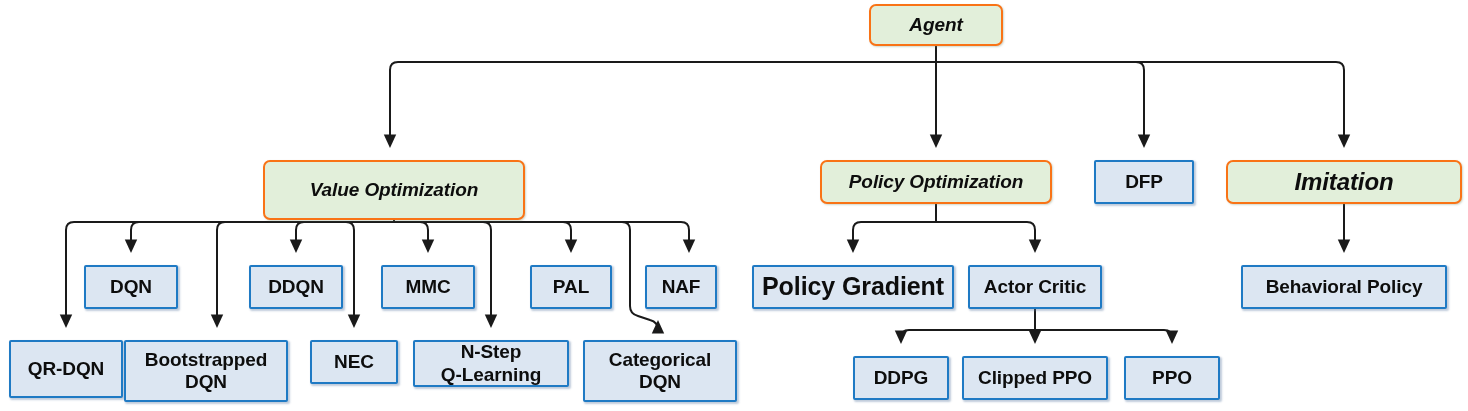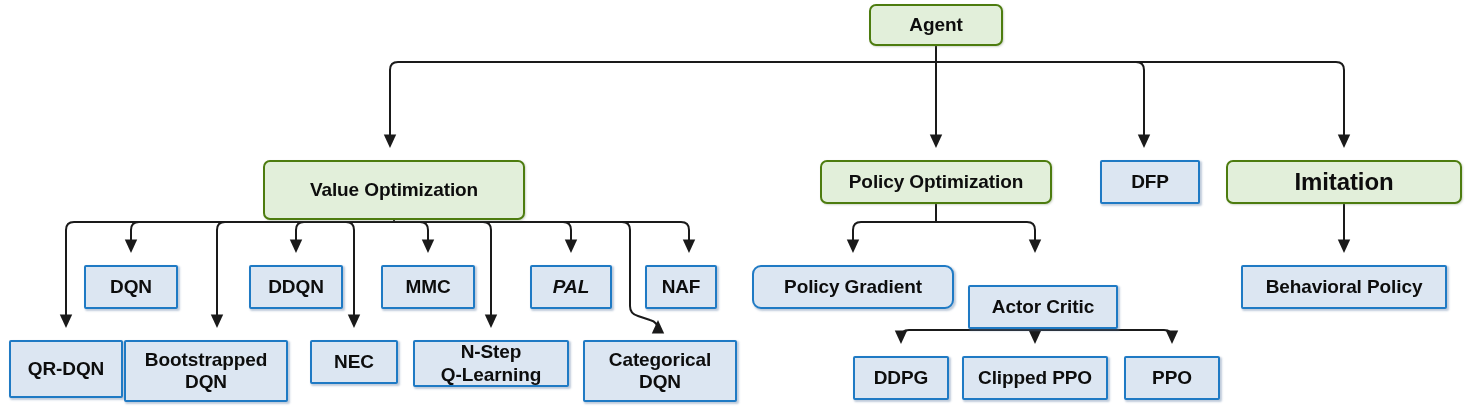--- a/index.html
+++ b/index.html
@@ -32,23 +32,24 @@
     text-align: center;
     font-weight: bold;
     color: #0d0d0d;
     line-height: 1.18;
     white-space: pre-line;
     letter-spacing: -0.1px;
     z-index: 3;
   }
   .node.green {
     background: #e2efda;
-    border: 2px solid #4d7c0f;
+    border: 2px solid #f97316;
     border-radius: 7px;
     box-shadow: 1px 1px 2px rgba(120,140,110,0.35);
+    font-style: italic;
   }
   .node.blue {
     background: #dce6f2;
     border: 2.4px solid #1f7ac4;
     border-radius: 2px;
     box-shadow: 1.5px 1.5px 2px rgba(90,120,160,0.38);
   }
 </style>
 </head>
 <body>
@@ -96,29 +97,29 @@
 
       <path d="M1344,204 L1344,249" marker-end="url(#arrow)"></path>
 
     </g>
   </svg>
 
   <div id="nodes">
       <div class="node green" style="left: 869px; top: 4px; width: 134px; height: 42px; font-size: 19px;">Agent</div>
       <div class="node green" style="left: 263px; top: 160px; width: 262px; height: 60px; font-size: 19px;">Value Optimization</div>
       <div class="node green" style="left: 820px; top: 160px; width: 232px; height: 44px; font-size: 19px;">Policy Optimization</div>
-      <div class="node blue" style="left: 1094px; top: 160px; width: 100px; height: 44px; font-size: 19px; margin-left: 6px;">DFP</div>
+      <div class="node blue" style="left: 1094px; top: 160px; width: 100px; height: 44px; font-size: 19px;">DFP</div>
       <div class="node green" style="left: 1226px; top: 160px; width: 236px; height: 44px; font-size: 24px;">Imitation</div>
       <div class="node blue" style="left: 84px; top: 265px; width: 94px; height: 44px; font-size: 19px;">DQN</div>
       <div class="node blue" style="left: 249px; top: 265px; width: 94px; height: 44px; font-size: 19px;">DDQN</div>
       <div class="node blue" style="left: 381px; top: 265px; width: 94px; height: 44px; font-size: 19px;">MMC</div>
-      <div class="node blue" style="left: 530px; top: 265px; width: 82px; height: 44px; font-size: 19px; font-style: italic;">PAL</div>
+      <div class="node blue" style="left: 530px; top: 265px; width: 82px; height: 44px; font-size: 19px;">PAL</div>
       <div class="node blue" style="left: 645px; top: 265px; width: 72px; height: 44px; font-size: 19px;">NAF</div>
-      <div class="node blue" style="left: 752px; top: 265px; width: 202px; height: 44px; font-size: 19px; border-radius: 9px;">Policy Gradient</div>
-      <div class="node blue" style="left: 968px; top: 265px; width: 150px; height: 44px; font-size: 19px; margin-top: 20px;">Actor Critic</div>
+      <div class="node blue" style="left: 752px; top: 265px; width: 202px; height: 44px; font-size: 25px;">Policy Gradient</div>
+      <div class="node blue" style="left: 968px; top: 265px; width: 134px; height: 44px; font-size: 19px;">Actor Critic</div>
       <div class="node blue" style="left: 1241px; top: 265px; width: 206px; height: 44px; font-size: 19px;">Behavioral Policy</div>
       <div class="node blue" style="left: 9px; top: 340px; width: 114px; height: 58px; font-size: 19px;">QR-DQN</div>
       <div class="node blue" style="left: 124px; top: 340px; width: 164px; height: 62px; font-size: 19px;">Bootstrapped
 DQN</div>
       <div class="node blue" style="left: 310px; top: 340px; width: 88px; height: 44px; font-size: 19px;">NEC</div>
       <div class="node blue" style="left: 413px; top: 340px; width: 156px; height: 47px; font-size: 19px;">N-Step
 Q-Learning</div>
       <div class="node blue" style="left: 583px; top: 340px; width: 154px; height: 62px; font-size: 19px;">Categorical
 DQN</div>
       <div class="node blue" style="left: 853px; top: 356px; width: 96px; height: 44px; font-size: 19px;">DDPG</div>

